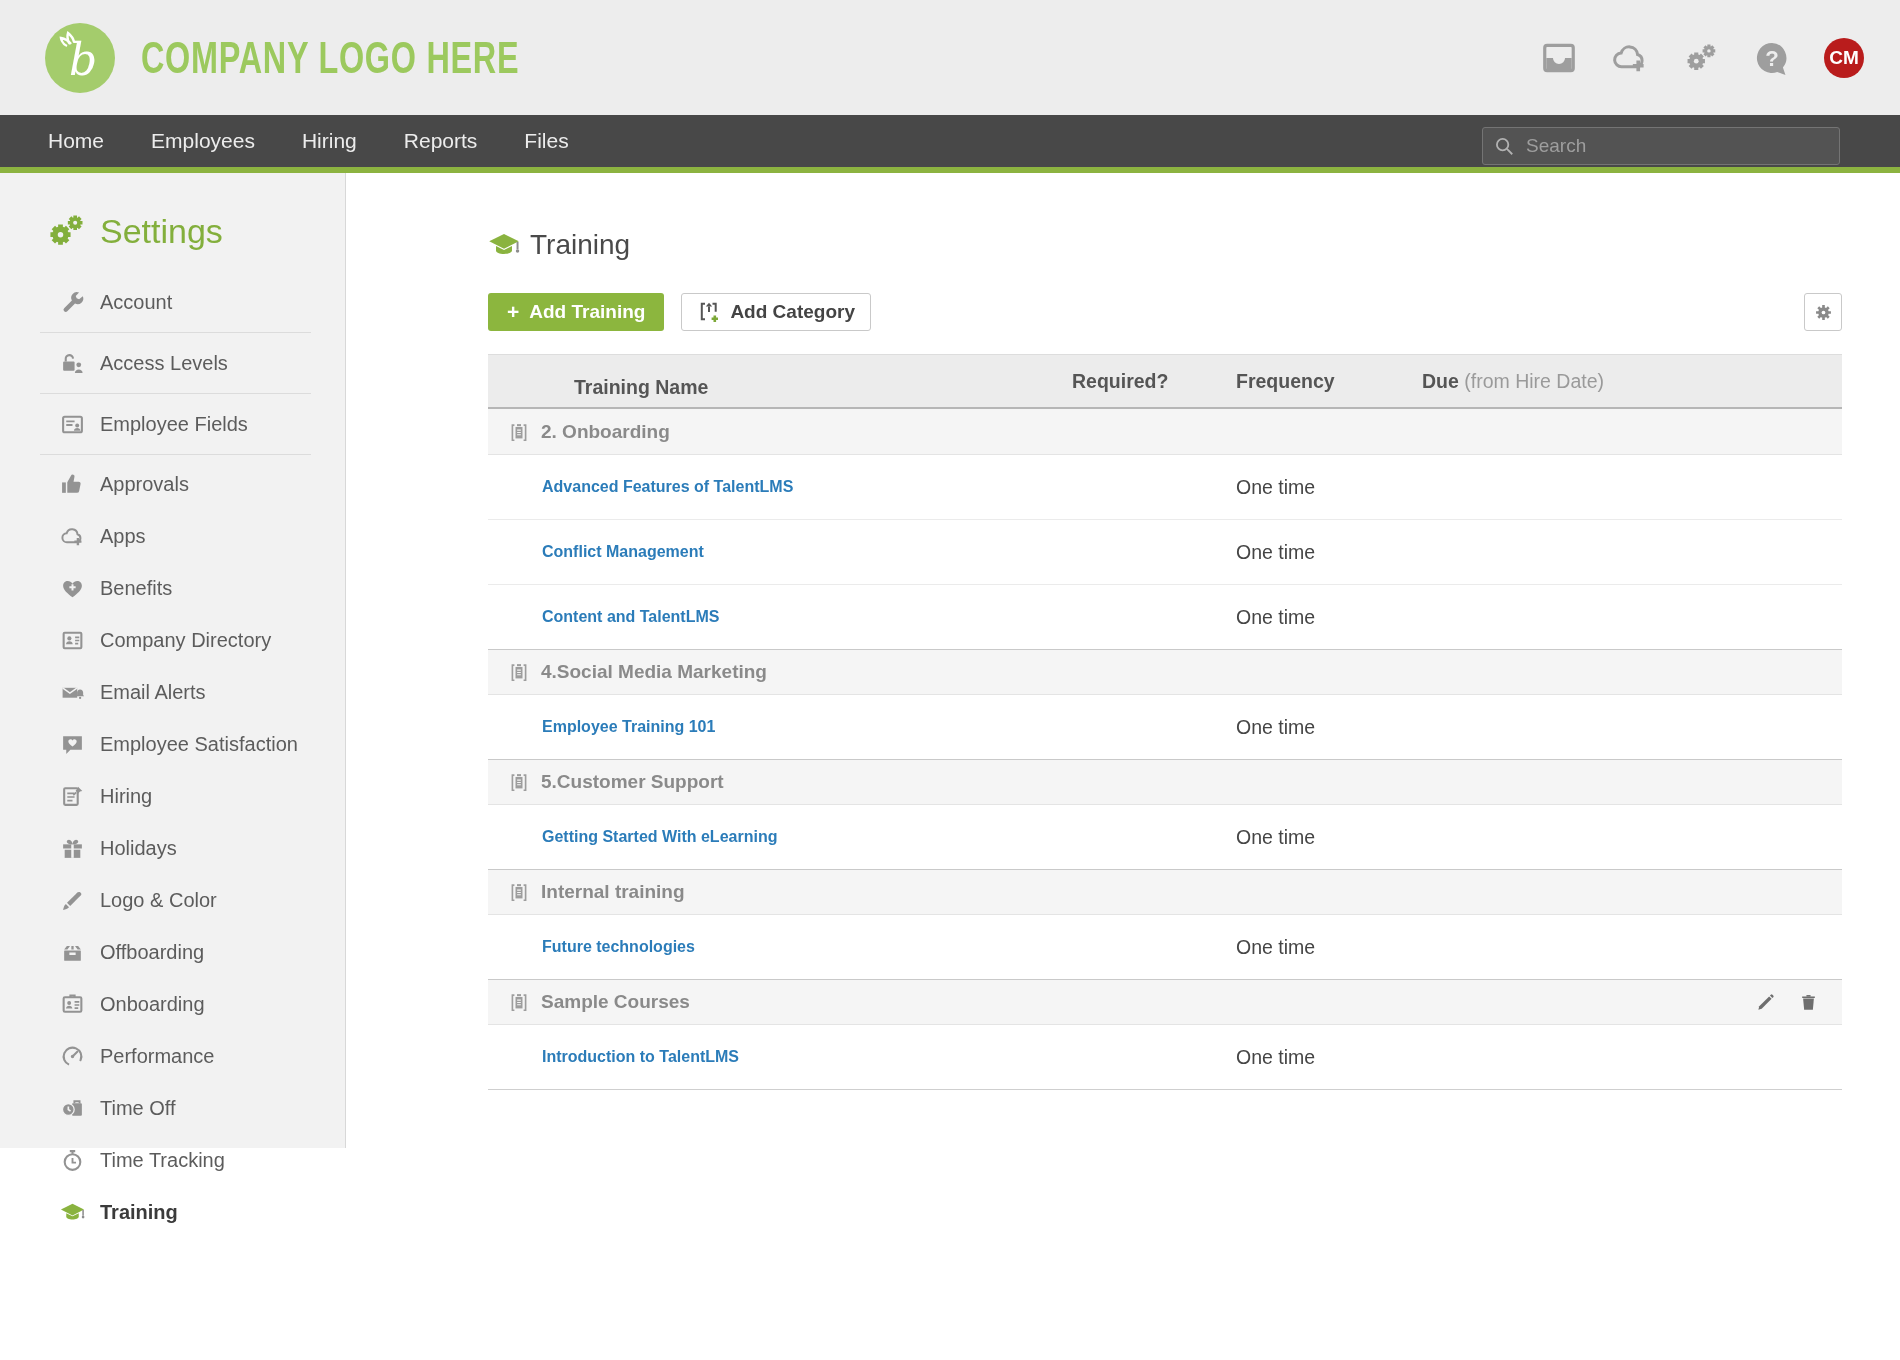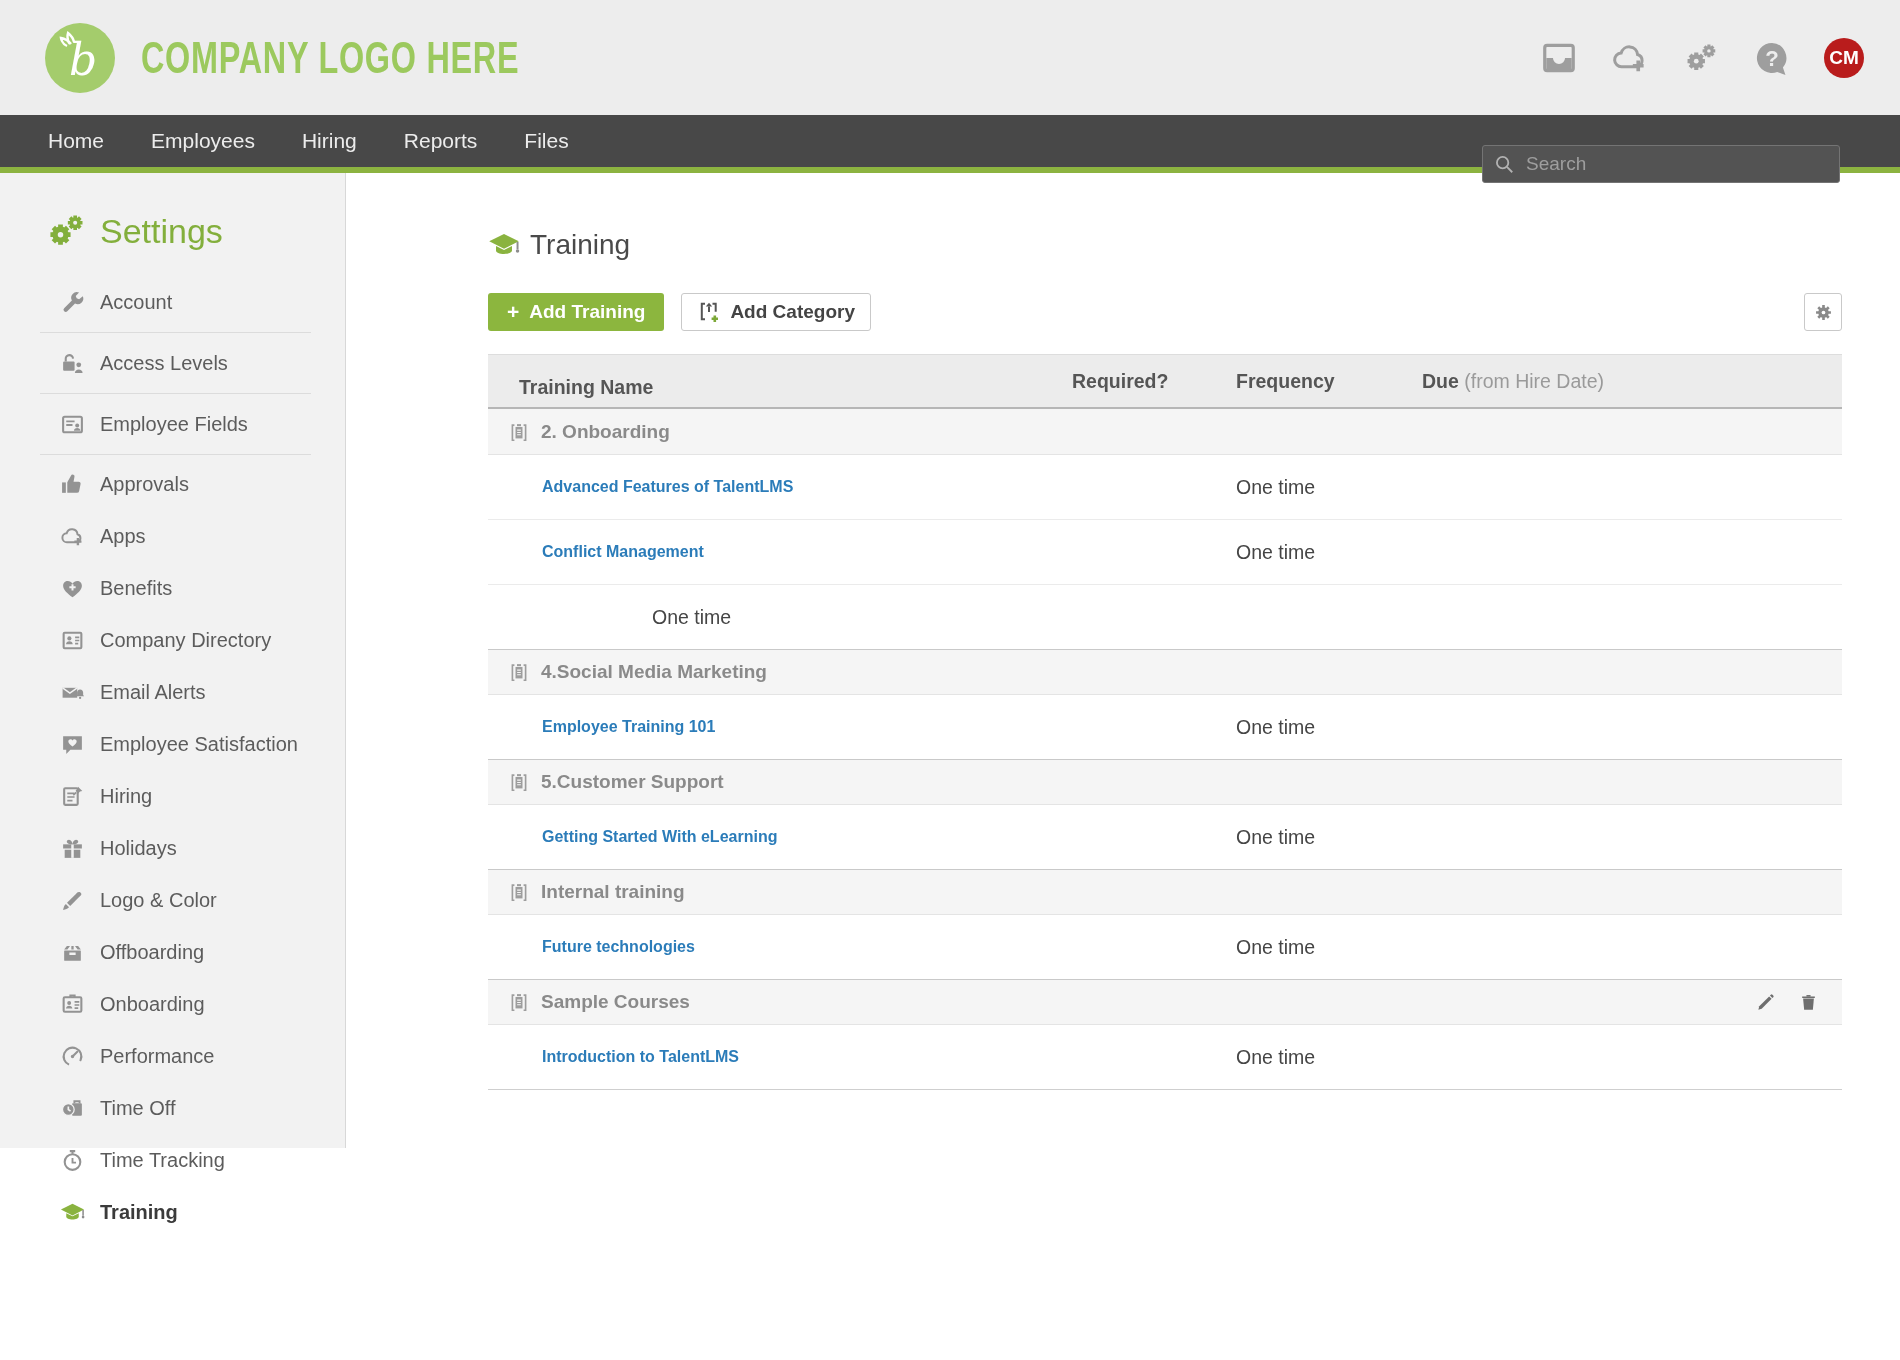--- a/index.html
+++ b/index.html
@@ -15,21 +15,21 @@
   .logo-text{font-size:45px;font-weight:700;color:#9cc95e;margin-left:26px;letter-spacing:1px;
              transform:scaleX(.72);transform-origin:left center;white-space:nowrap;}
   .topbar-icons{margin-left:auto;display:flex;align-items:center;gap:33px;margin-right:36px;}
   .tico{width:38px;height:38px;color:#9e9e9e;cursor:pointer;}
   .avatar{width:40px;height:40px;border-radius:50%;background:#b91c1c;color:#fff;font-weight:700;
           font-size:19px;display:flex;align-items:center;justify-content:center;cursor:pointer;}
 
   
   .navbar{height:52px;background:#484848;display:flex;align-items:center;padding-left:48px;position:relative;}
   .nav-item{margin-right:47px;color:#ececec;font-size:21px;cursor:pointer;}
-  .search{position:absolute;right:60px;top:30px;width:358px;height:38px;background:#535353;
+  .search{position:absolute;right:60px;top:12px;width:358px;height:38px;background:#535353;
           border:1px solid #747474;border-radius:3px;display:flex;align-items:center;
           padding:0 10px;box-sizing:border-box;}
   .sicon{width:22px;height:22px;color:#b2b2b2;margin-right:9px;}
   .search input{flex:1;background:transparent;border:none;outline:none;color:#ddd;font-size:19px;min-width:0;}
   .search input::placeholder{color:#9e9e9e;}
   .green-bar{height:6px;background:#8cb340;}
 
   
   .page-body{display:flex;height:975px;}
   .sidebar{width:346px;min-width:346px;background:#f2f2f2;border-right:1px solid #d8d8d8;box-sizing:border-box;}
@@ -57,21 +57,21 @@
              gap:9px;cursor:pointer;font-family:inherit;}
   .btn-white .icon{width:24px;height:24px;}
   .btn-gear{margin-left:auto;width:38px;height:38px;background:#fff;border:1px solid #c9c9c9;border-radius:3px;
             display:flex;align-items:center;justify-content:center;color:#8a8a8a;cursor:pointer;}
   .btn-gear .icon{width:21px;height:21px;}
 
   
   .training-table{margin-top:23px;border-top:1px solid #ddd;border-bottom:1px solid #cfcfcf;}
   .thead{height:52px;background:#ececec;border-bottom:2px solid #b6b6b6;font-size:19.5px;color:#555;
          font-weight:700;display:flex;align-items:center;}
-  .col-name{flex:1;padding-left:31px;margin-top:13px;}
+  .col-name{flex:1;padding-left:86px;margin-top:13px;}
   .col-req{width:164px;}
   .col-freq{width:186px;}
   .col-due{width:420px;}
   .due-note{font-weight:400;color:#9a9a9a;}
   .row{display:flex;align-items:center;}
   .row.cat{height:46px;background:#f5f5f5;border-top:1px solid #c9c9c9;border-bottom:1px solid #e4e4e4;
            color:#8a8a8a;font-size:19px;font-weight:600;padding:0 24px 0 20px;box-sizing:border-box;}
   #table-rows .row.cat:first-child{border-top:none;}
   .cat-icon{width:22px;height:22px;margin-right:11px;color:#9d9d9d;}
   .cat-actions{margin-left:auto;display:flex;gap:24px;}
@@ -423,20 +423,21 @@
             <div class="item-freq">One time</div>
             <div class="item-due"></div>
           </div>
           <div class="row item">
             <a class="training-link" href="#">Conflict Management</a>
             <div class="item-req"></div>
             <div class="item-freq">One time</div>
             <div class="item-due"></div>
           </div>
           <div class="row item">
+            <a class="training-link" href="#">Content and TalentLMS</a>
             <div class="item-req"></div>
             <div class="item-freq">One time</div>
             <div class="item-due"></div>
           </div>
           <div class="row cat">
             <span class="icon cat-icon">
               <svg viewBox="0 0 24 24" fill="none" stroke="currentColor" stroke-width="1.8">
                 <path d="M7 4.5H4.8v16.5H7M17 4.5h2.2v16.5H17"></path>
                 <rect x="8.2" y="6.5" width="7.6" height="12.5" fill="currentColor" stroke="none"></rect>
                 <path d="M9.8 4.5h4.4" stroke-width="2.2"></path>

